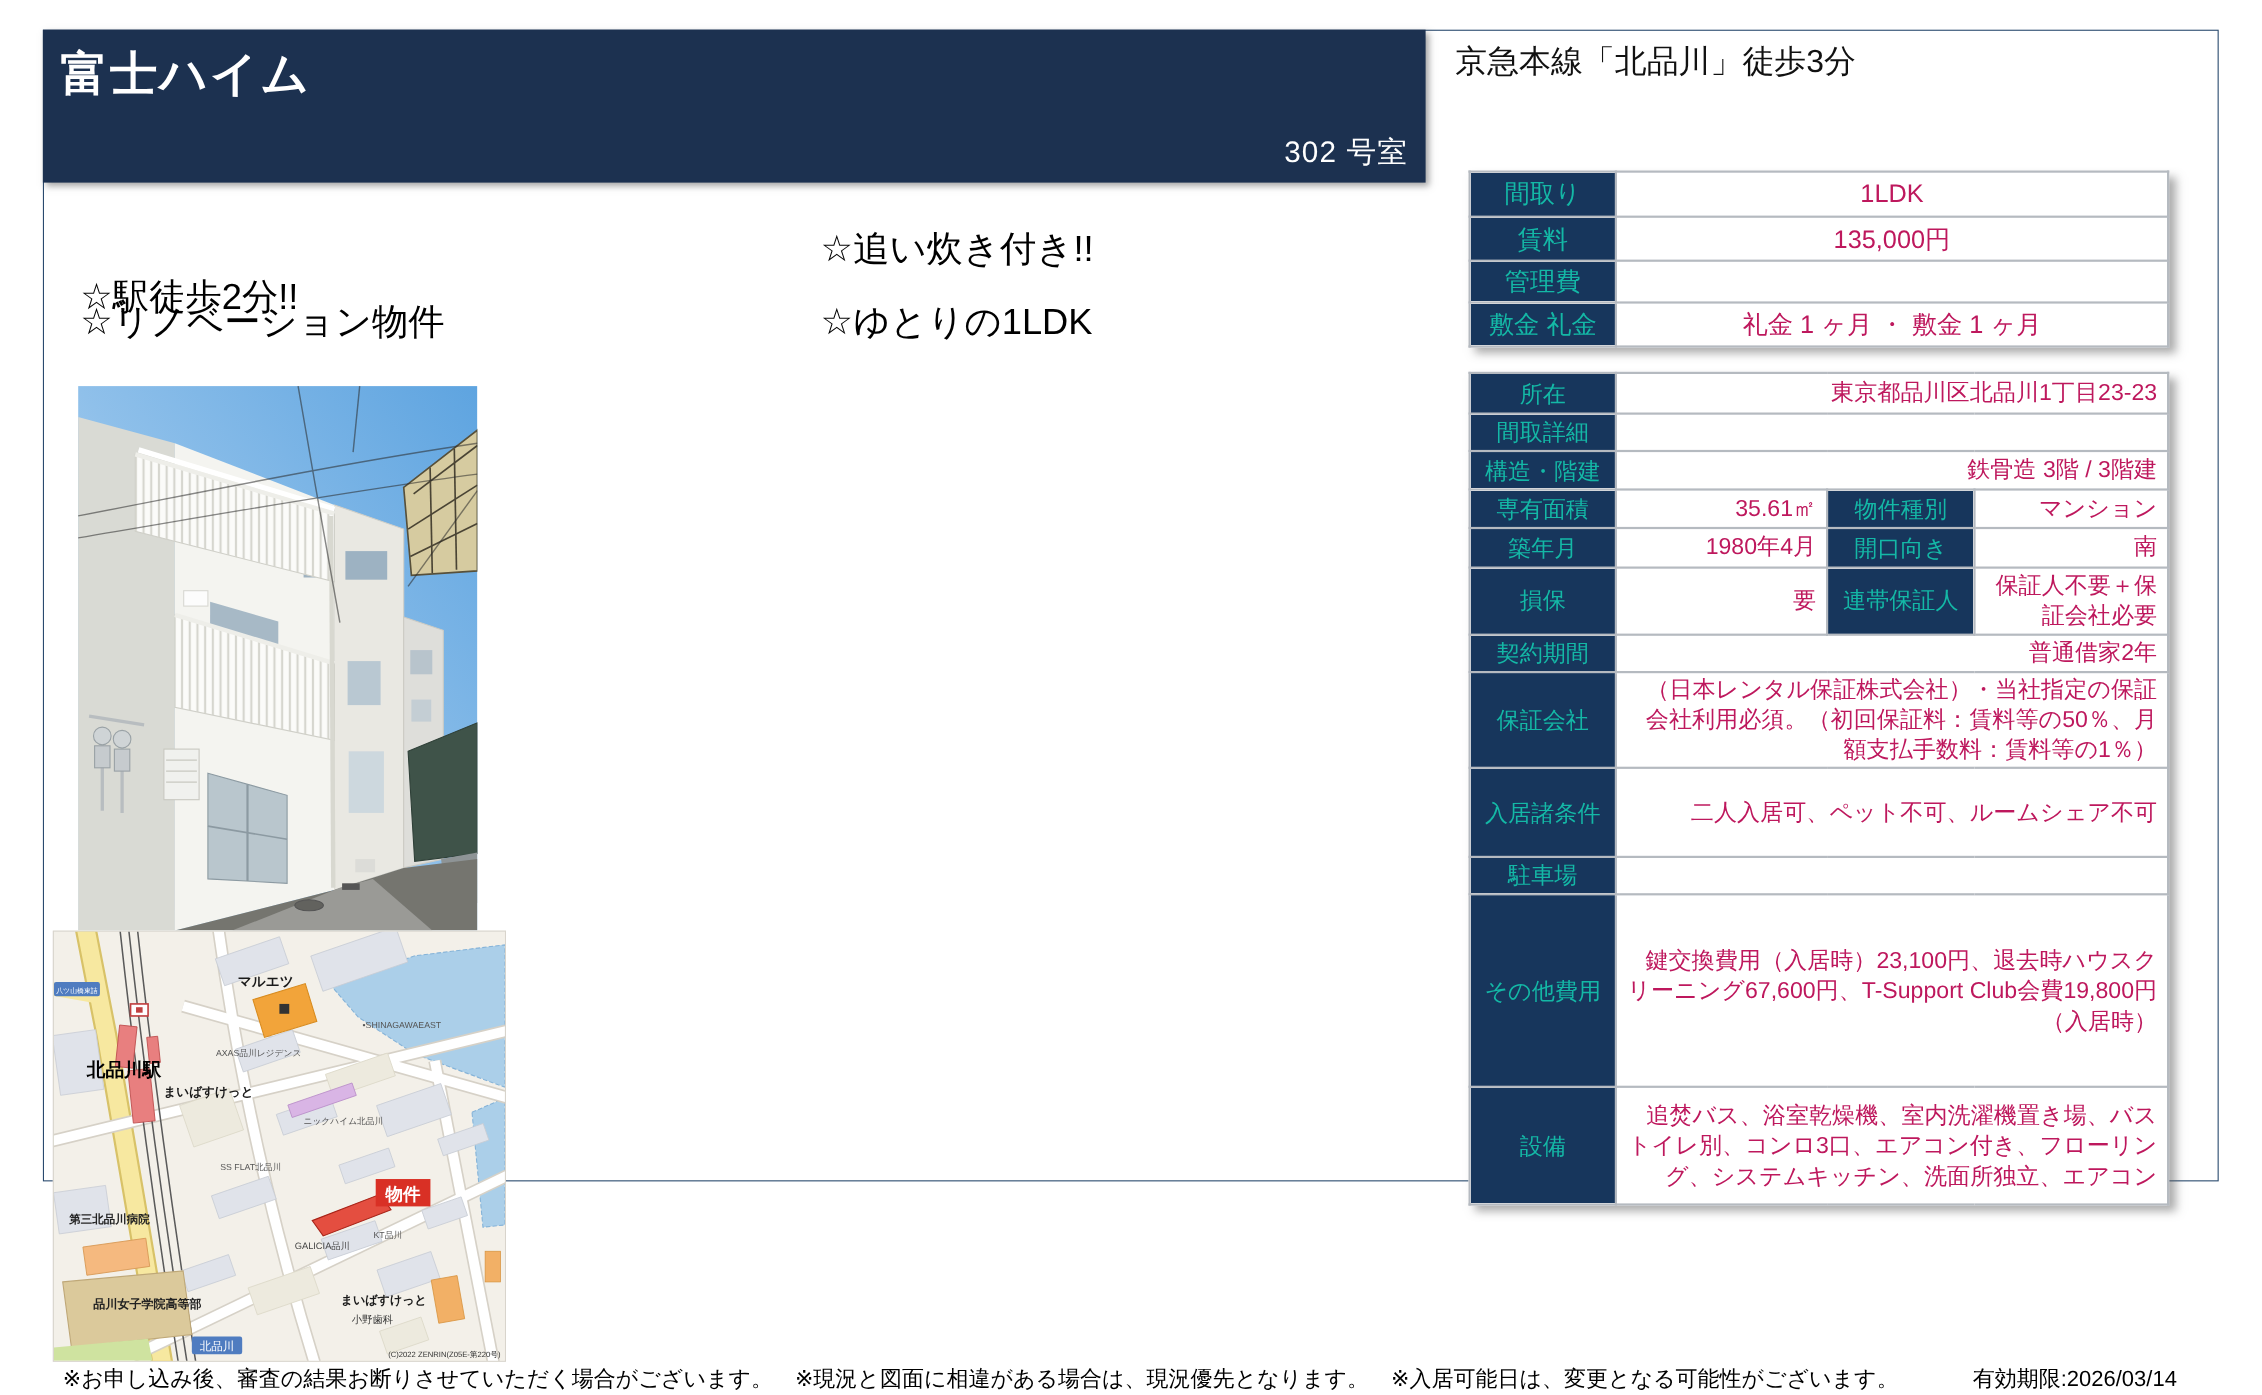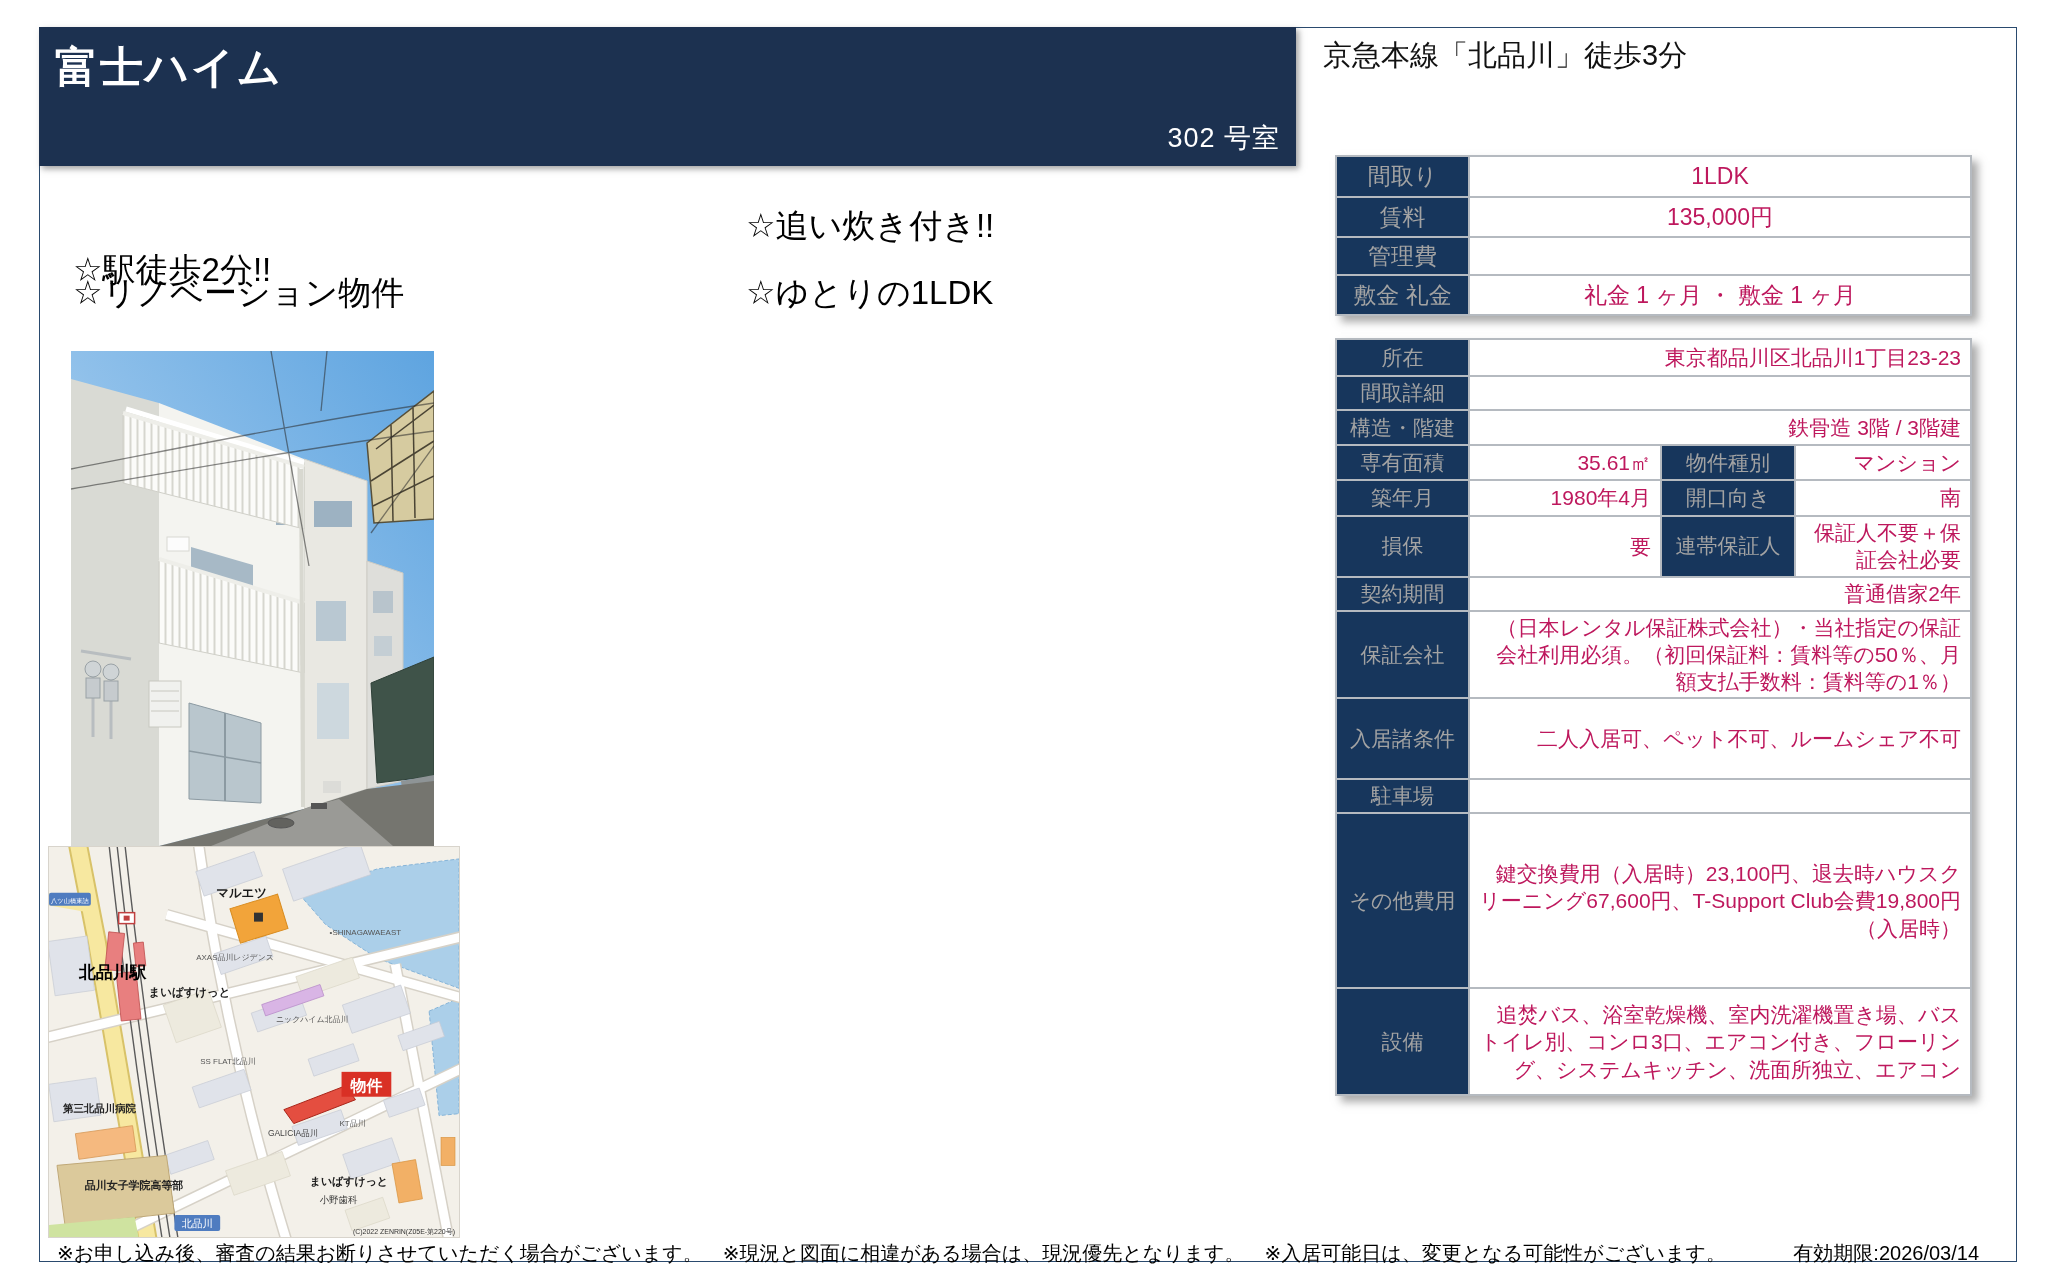--- a/index.html
+++ b/index.html
@@ -2,21 +2,21 @@
 <html><head>
 <meta charset="utf-8">
 <style>
   html,body{margin:0;padding:0;}
   body{
     width:2056px;height:1268px;position:relative;background:#ffffff;
     font-family:"Liberation Sans","DejaVu Sans",sans-serif;
     -webkit-font-smoothing:antialiased;
   }
   .frame{
-    position:absolute;left:39px;top:27px;width:1978px;height:1235px;
+    position:absolute;left:39px;top:27px;width:1978px;height:1047px;
     border:1px solid #2a4a6e;box-sizing:border-box;background:#fff;
   }
   
   .header{
     position:absolute;left:-1px;top:-1px;width:1257px;height:139px;
     background:#1c3150;box-shadow:3px 3px 6px rgba(90,90,90,.55);
   }
   .title{position:absolute;left:16px;top:12px;font-size:43px;font-weight:bold;color:#fff;letter-spacing:2px;}
   .room{position:absolute;right:16px;bottom:10px;font-size:27px;color:#fff;letter-spacing:1px;}
   .station{position:absolute;left:1283px;top:8px;font-size:29px;color:#111;}
@@ -25,21 +25,21 @@
   #f0{left:33px;top:176px;margin-top:44px;}
   #f1{left:706px;top:176px;}
   #f2{left:33px;top:243px;}
   #f3{left:706px;top:243px;}
   
   .tbl{
     position:absolute;border-collapse:collapse;table-layout:fixed;background:#fff;
     border:2px solid #8d939a;box-shadow:6px 6px 8px rgba(90,90,90,.5);
   }
   .tbl th,.tbl td{border:2px solid #b5bac0;overflow:hidden;box-sizing:border-box;}
-  .tbl th{background:#17365c;color:#a3a3a3;font-weight:normal;text-align:center;font-size:21px;padding:2px 4px;}
+  .tbl th{background:#17365c;color:#14b8a6;font-weight:normal;text-align:center;font-size:21px;padding:2px 4px;}
   .tbl td{color:#be185d;padding:2px 9px;}
   #summary{left:1295px;top:127px;width:635px;}
   #summary th{font-size:23px;}
   #summary td{text-align:center;font-size:23px;}
   #detail{left:1295px;top:310px;width:635px;}
   #detail td{text-align:right;font-size:21px;line-height:1.3;}
   
   .footer{position:absolute;left:0;top:1212px;width:100%;height:26px;font-size:20px;color:#000;}
   .footer .disc{position:absolute;left:17px;top:0;white-space:nowrap;}
   .footer .val{position:absolute;right:37px;top:0;white-space:nowrap;}

